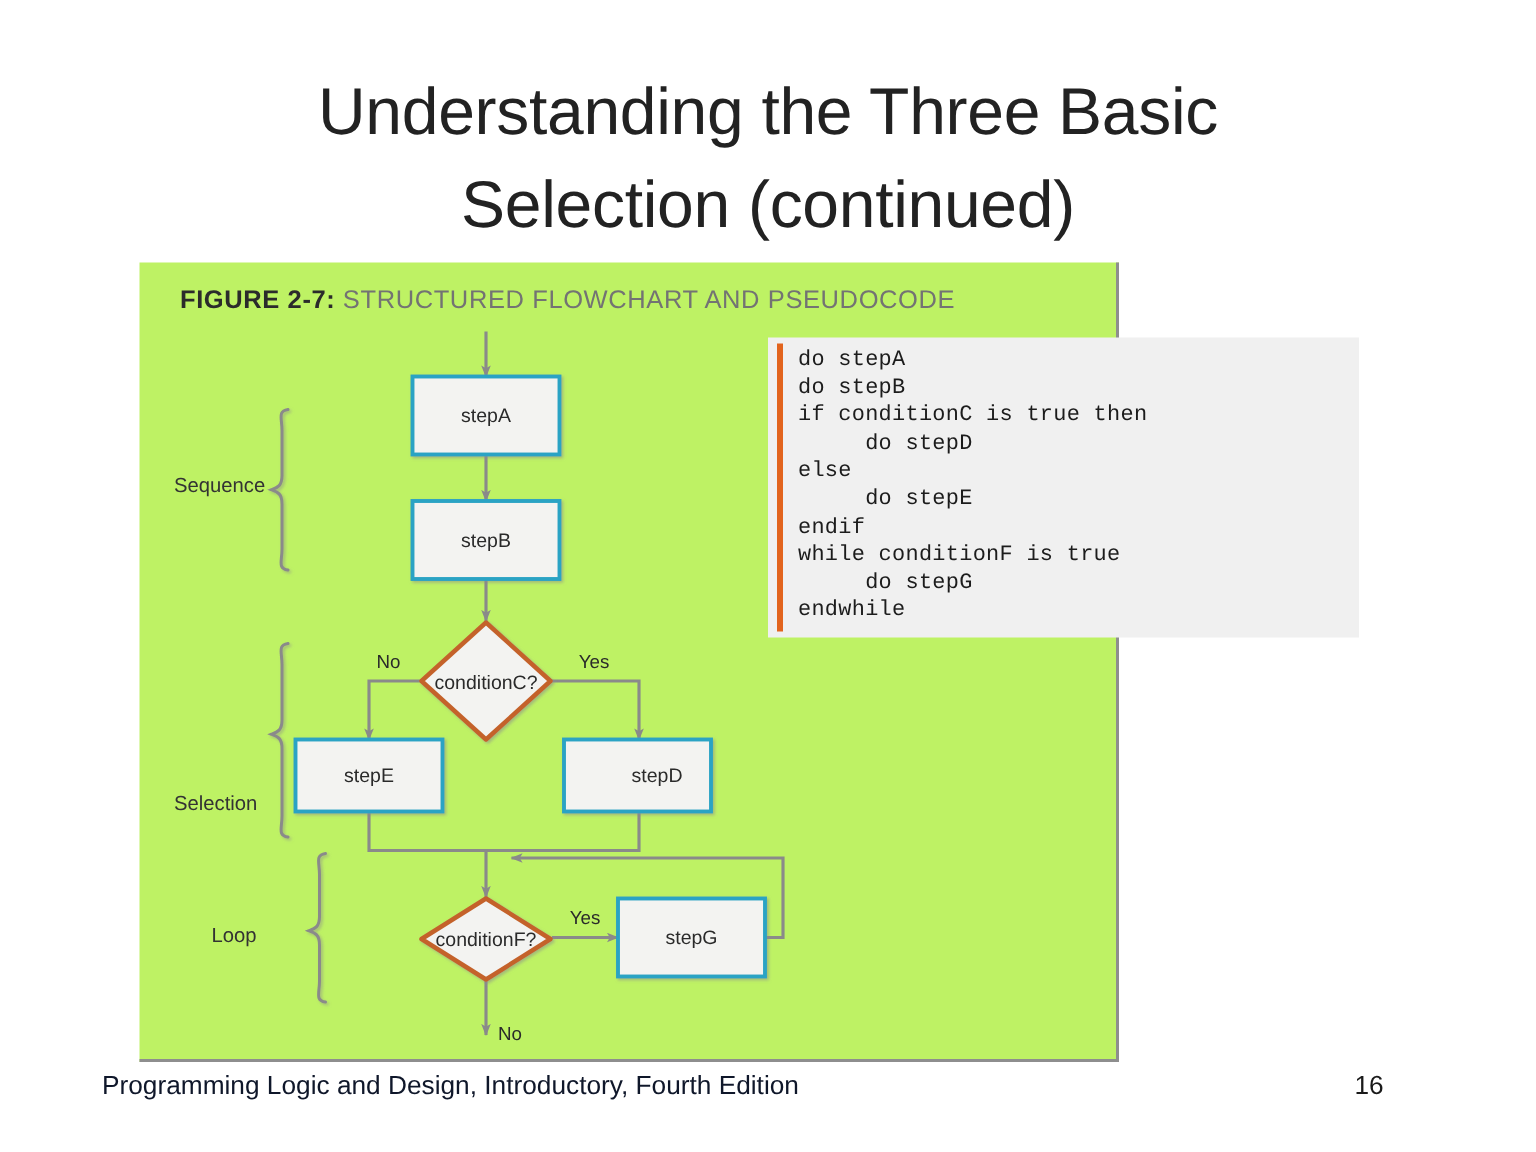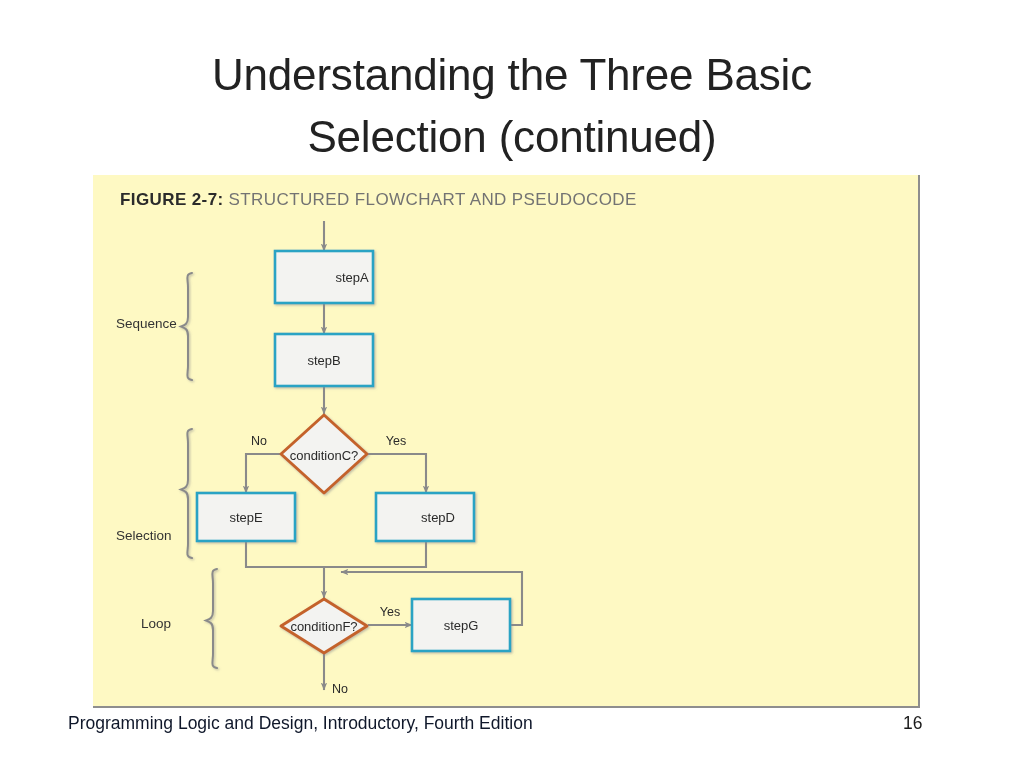--- a/index.html
+++ b/index.html
@@ -29,23 +29,23 @@
     font-weight: normal;
     letter-spacing: -0.2px;
   }
   #slide-title .ttl-line { display: block; }
 
   
   #figure-panel {
     position: absolute;
     left: 93px;
     top: 175px;
-    width: 827px;
+    width: 653px;
     height: 533px;
-    background: #fef9c3;
+    background: #bef264;
     border-right: 2px solid #8e8e8e;
     border-bottom: 2px solid #8e8e8e;
     box-sizing: border-box;
   }
 
   #figure-caption {
     position: absolute;
     left: 27px;
     top: 15px;
     white-space: nowrap;
@@ -221,31 +221,44 @@
     <g fill="#f3f3f1" stroke="#c4622c" stroke-width="3" stroke-linejoin="round">
       <path d="M 231 240 L 274 279 L 231 318 L 188 279 Z" filter="url(#softshadow)"></path>
       <path d="M 231 424 L 274 451 L 231 478 L 188 451 Z" filter="url(#softshadow)"></path>
     </g>
   </svg>
 
   <div class="struct-label" id="label-sequence">Sequence</div>
   <div class="struct-label" id="label-selection">Selection</div>
   <div class="struct-label" id="label-loop">Loop</div>
 
-  <div class="node-text" style="left:231px; top:102px;margin-left:28px;">stepA</div>
+  <div class="node-text" style="left:231px; top:102px;">stepA</div>
   <div class="node-text" style="left:231px; top:185px;">stepB</div>
   <div class="node-text" style="left:153px; top:342px;">stepE</div>
   <div class="node-text" style="left:332px; top:342px;margin-left:13px;">stepD</div>
   <div class="node-text" style="left:368px; top:450px;">stepG</div>
 
   <div class="node-text" style="left:231px; top:280px;">conditionC?</div>
   <div class="node-text" style="left:231px; top:451px;">conditionF?</div>
 
   <div class="edge-text" style="left:166px; top:266px;">No</div>
   <div class="edge-text" style="left:303px; top:266px;">Yes</div>
   <div class="edge-text" style="left:297px; top:437px;">Yes</div>
   <div class="edge-text" style="left:247px; top:514px;">No</div>
 
+  <div id="pseudocode-panel">
+    <div id="pseudocode-bar"></div>
+    <div id="pseudocode-text">do stepA
+do stepB
+if conditionC is true then
+     do stepD
+else
+     do stepE
+endif
+while conditionF is true
+     do stepG
+endwhile</div>
+  </div>
 
 </div>
 
 <div id="footer-title">Programming Logic and Design, Introductory, Fourth Edition</div>
 <div id="footer-page">16</div>
 
 </body></html>

